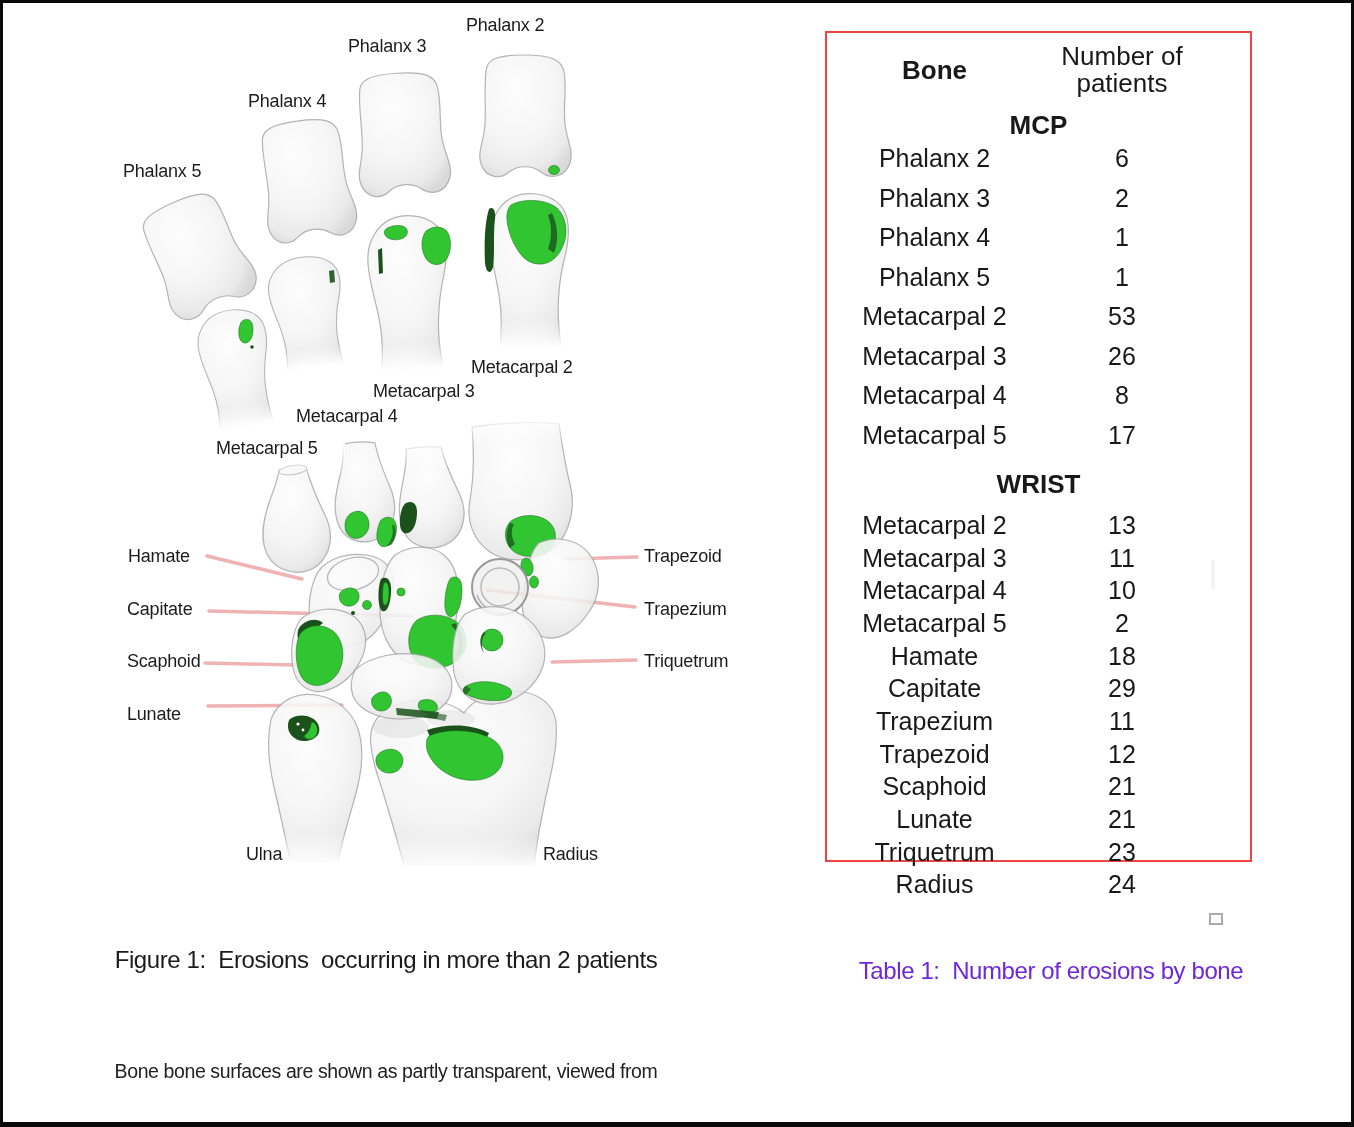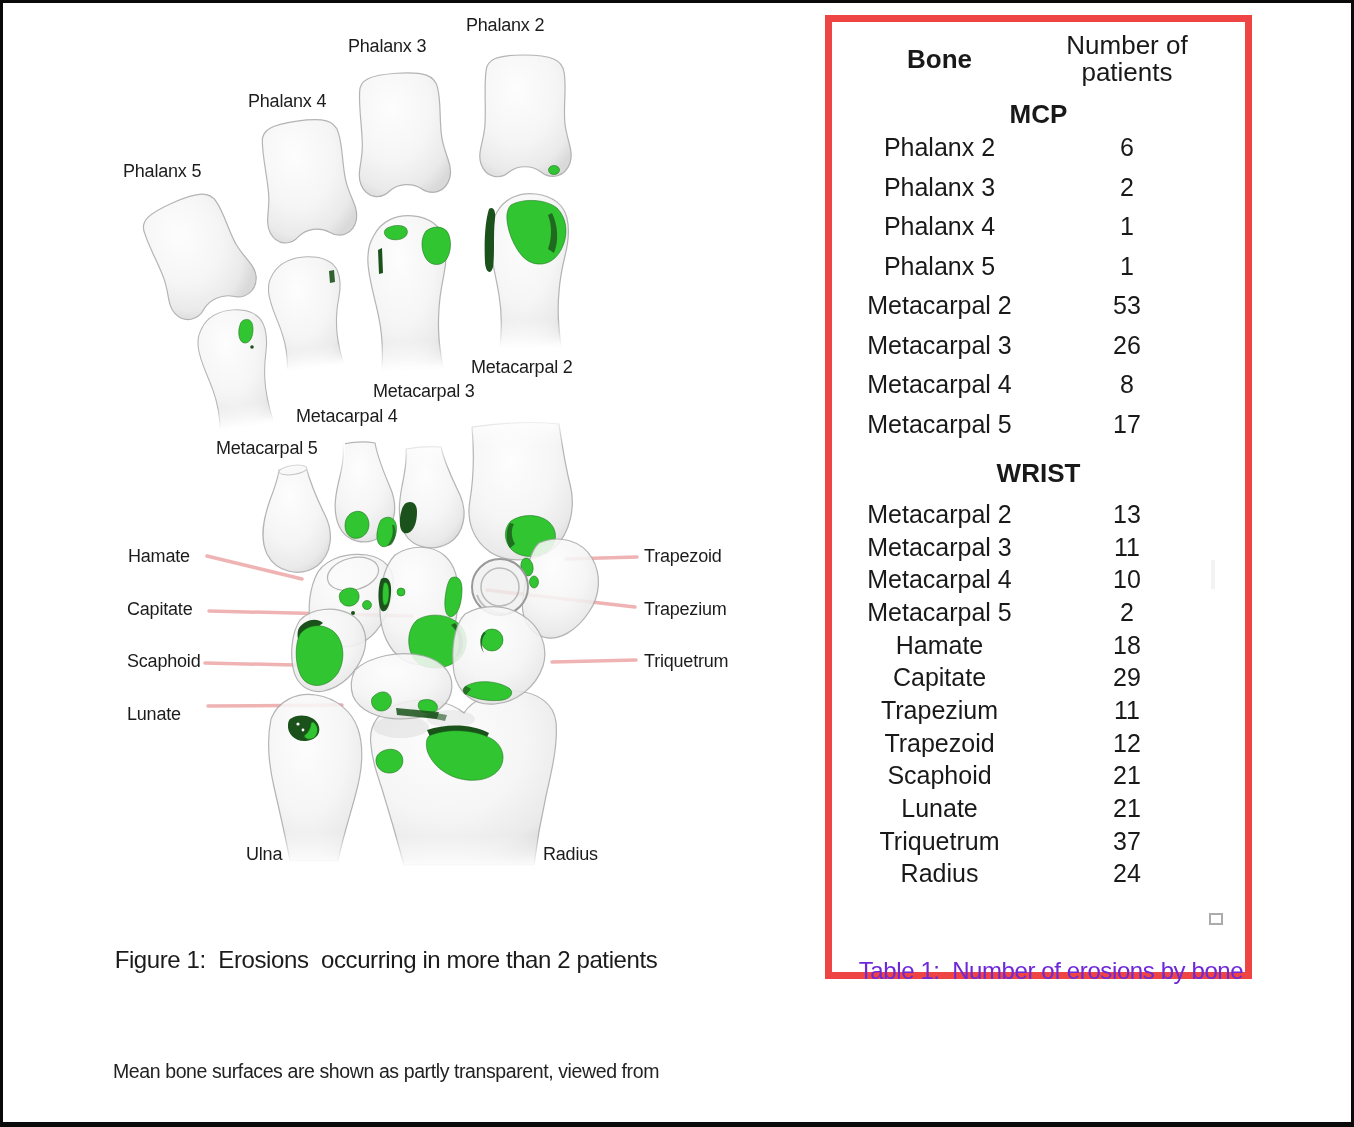--- a/index.html
+++ b/index.html
@@ -32,22 +32,22 @@
   .fig-subcaption{
     position:absolute;left:60px;top:1003px;width:646px;text-align:center;
     font-size:19.5px;line-height:26px;letter-spacing:-0.4px;white-space:pre-wrap;color:#222;
   }
   .table-caption{
     position:absolute;left:822px;top:953px;width:452px;text-align:center;
     font-size:24px;line-height:30px;letter-spacing:-0.4px;white-space:pre-wrap;color:#6d28d9;
   }
   
   .table-box{
-    position:absolute;left:822px;top:12px;width:427px;height:964px;
-    border:7px solid #ef4444;background:#fff;font-size:25px;color:#191919;
+    position:absolute;left:822px;top:28px;width:427px;height:831px;
+    border:2px solid #ef4444;background:#fff;font-size:25px;color:#191919;
   }
   .t-header{display:flex;margin-top:10px;height:54px;align-items:center;}
   .t-h-bone{width:215px;text-align:center;font-weight:700;font-size:26px;}
   .t-h-count{width:160px;text-align:center;font-weight:400;font-size:26px;line-height:27px;}
   .t-sec{height:28px;line-height:28px;margin-top:14px;text-align:center;
          font-weight:700;font-size:26px;}
   .t-sec.wrist-title{margin-top:12px;height:34px;line-height:34px;}
   .t-rows{margin-top:0;}
   .t-rows.wrist{margin-top:8px;}
   .t-row{display:flex;height:39.5px;align-items:center;}
@@ -364,33 +364,33 @@
       <div class="t-row">
           <div class="t-c1">Scaphoid</div>
           <div class="t-c2">21</div>
         </div>
       <div class="t-row">
           <div class="t-c1">Lunate</div>
           <div class="t-c2">21</div>
         </div>
       <div class="t-row">
           <div class="t-c1">Triquetrum</div>
-          <div class="t-c2">37</div>
+          <div class="t-c2">23</div>
         </div>
       <div class="t-row">
           <div class="t-c1">Radius</div>
           <div class="t-c2">24</div>
         </div>
     </div>
   </div>
 
   <div class="faint-strip"></div>
   <div class="square-marker"></div>
 
   <div class="fig-caption">Figure 1:  Erosions  occurring in more than 2 patients</div>
   <div class="fig-subcaption">
-    <div>Mean bone surfaces are shown as partly transparent, viewed from</div>
+    <div>Bone bone surfaces are shown as partly transparent, viewed from</div>
     
     
   </div>
   <div class="table-caption">Table 1:  Number of erosions by bone</div>
 
 </div>
 
 </body></html>

